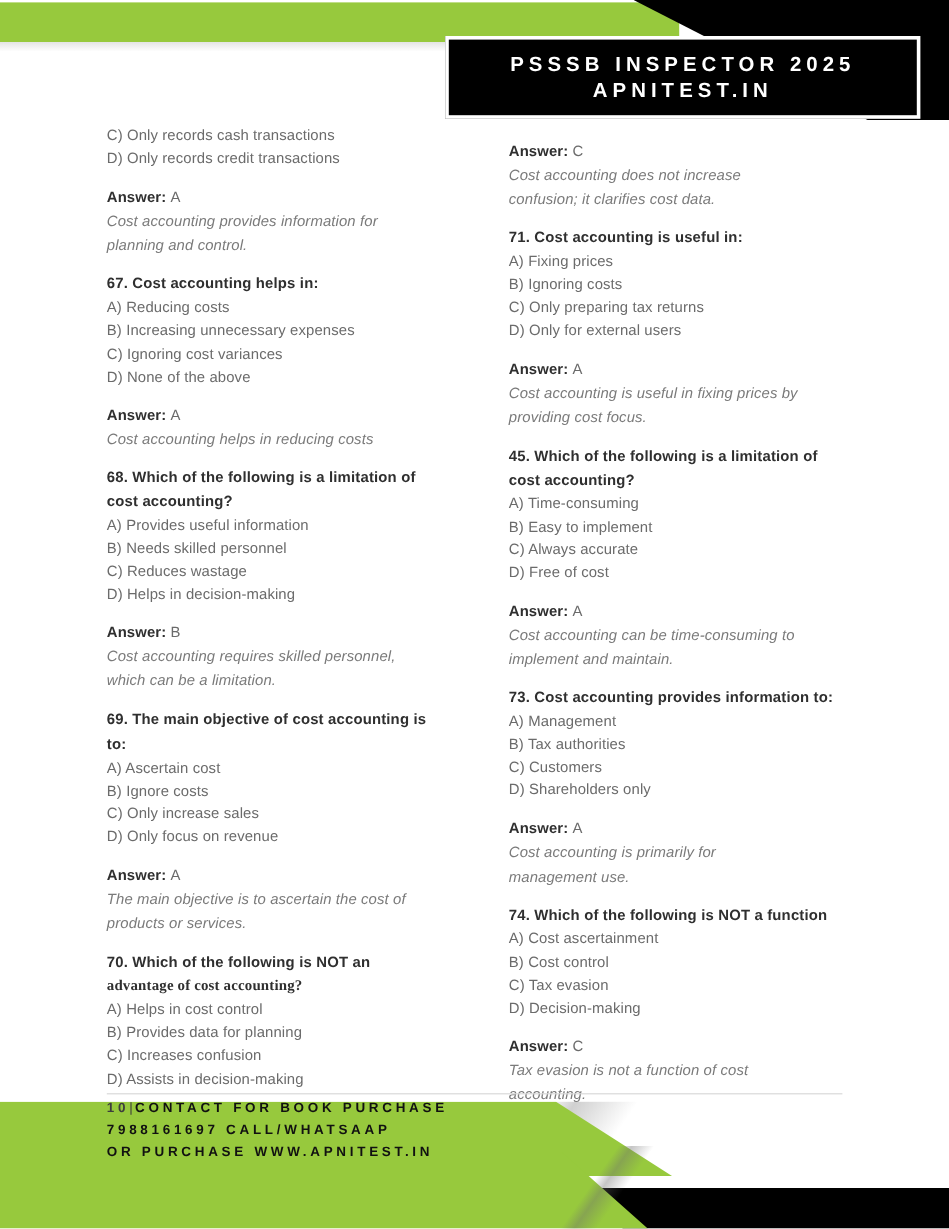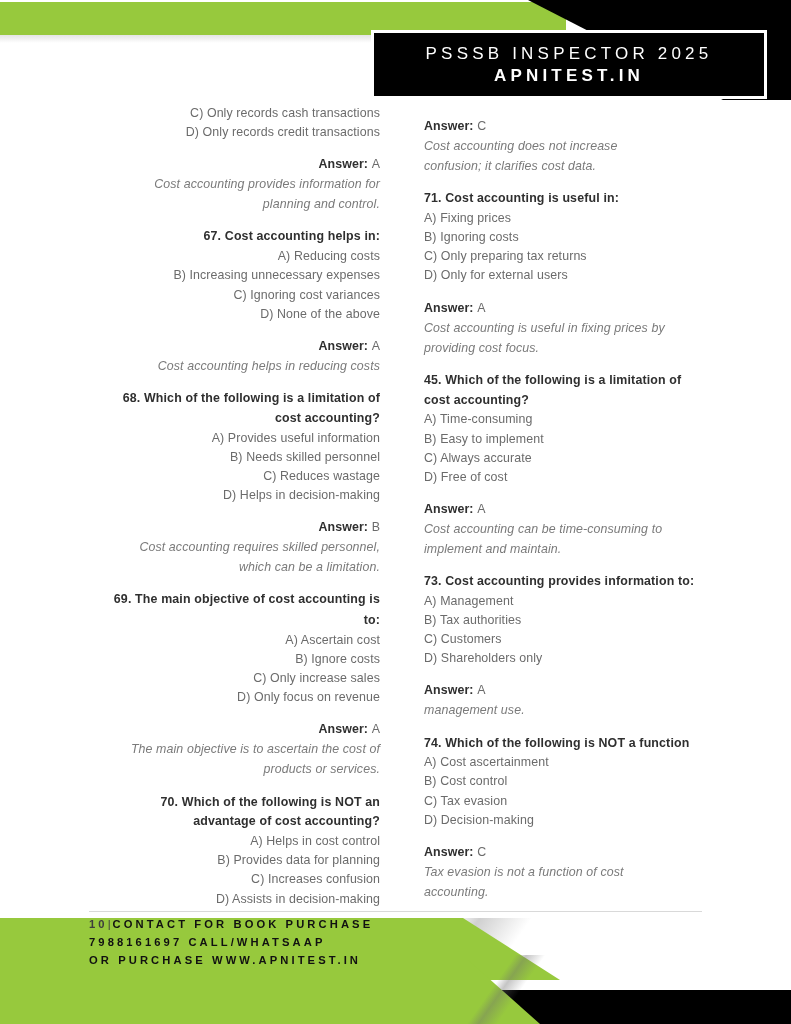--- a/index.html
+++ b/index.html
@@ -67,21 +67,21 @@
     z-index: 4;
     display: flex;
     flex-direction: column;
     align-items: center;
     justify-content: center;
     background: #000000;
   }
   .header-line1 {
     color: #ffffff;
     font-size: 17px;
-    font-weight: normal;
+    font-weight: bold;
     letter-spacing: 4.2px;
     line-height: 1.25;
     white-space: nowrap;
   }
   .header-line2 {
     color: #ffffff;
     font-size: 17px;
     font-weight: bold;
     letter-spacing: 4.2px;
     line-height: 1.25;
@@ -98,21 +98,20 @@
     display: flex;
     z-index: 5;
   }
   .column {
     box-sizing: border-box;
   }
   .col-left {
     width: 396px;
     padding-left: 89px;
     padding-right: 16px;
-    text-align: right;
   }
   .col-right {
     width: 395px;
     padding-left: 28px;
     padding-right: 26px;
   }
 
   .q-title {
     font-size: 12.4px;
     font-weight: bold;
@@ -275,21 +274,21 @@
         <p class="q-title">69. The main objective of cost accounting is</p>
         <p class="q-title" style="margin-top: 2px;">to:</p>
         <p class="opt">A) Ascertain cost</p>
         <p class="opt">B) Ignore costs</p>
         <p class="opt">C) Only increase sales</p>
         <p class="opt">D) Only focus on revenue</p>
         <p class="answer-line"><span class="lbl">Answer: </span><span>A</span></p>
         <p class="explain">The main objective is to ascertain the cost of</p>
         <p class="explain">products or services.</p>
         <p class="q-title">70. Which of the following is NOT an</p>
-        <p class="q-title" style="margin-top: 0px;">advantage of cost accounting?</p>
+        <p class="q-title" style="margin-top: 0px; font-family: Liberation Serif, serif;">advantage of cost accounting?</p>
         <p class="opt">A) Helps in cost control</p>
         <p class="opt">B) Provides data for planning</p>
         <p class="opt">C) Increases confusion</p>
         <p class="opt">D) Assists in decision-making</p>
       </div>
     <div class="column col-right" id="right-col">
         <p class="answer-line"><span class="lbl">Answer: </span><span>C</span></p>
         <p class="explain">Cost accounting does not increase</p>
         <p class="explain">confusion; it clarifies cost data.</p>
         <p class="q-title">71. Cost accounting is useful in:</p>
@@ -308,20 +307,21 @@
         <p class="opt">D) Free of cost</p>
         <p class="answer-line"><span class="lbl">Answer: </span><span>A</span></p>
         <p class="explain">Cost accounting can be time-consuming to</p>
         <p class="explain">implement and maintain.</p>
         <p class="q-title">73. Cost accounting provides information to:</p>
         <p class="opt">A) Management</p>
         <p class="opt">B) Tax authorities</p>
         <p class="opt">C) Customers</p>
         <p class="opt">D) Shareholders only</p>
         <p class="answer-line"><span class="lbl">Answer: </span><span>A</span></p>
+        <p class="explain">Cost accounting is primarily for</p>
         <p class="explain">management use.</p>
         <p class="q-title">74. Which of the following is NOT a function</p>
         <p class="opt">A) Cost ascertainment</p>
         <p class="opt">B) Cost control</p>
         <p class="opt">C) Tax evasion</p>
         <p class="opt">D) Decision-making</p>
         <p class="answer-line"><span class="lbl">Answer: </span><span>C</span></p>
         <p class="explain">Tax evasion is not a function of cost</p>
         <p class="explain">accounting.</p>
       </div>

